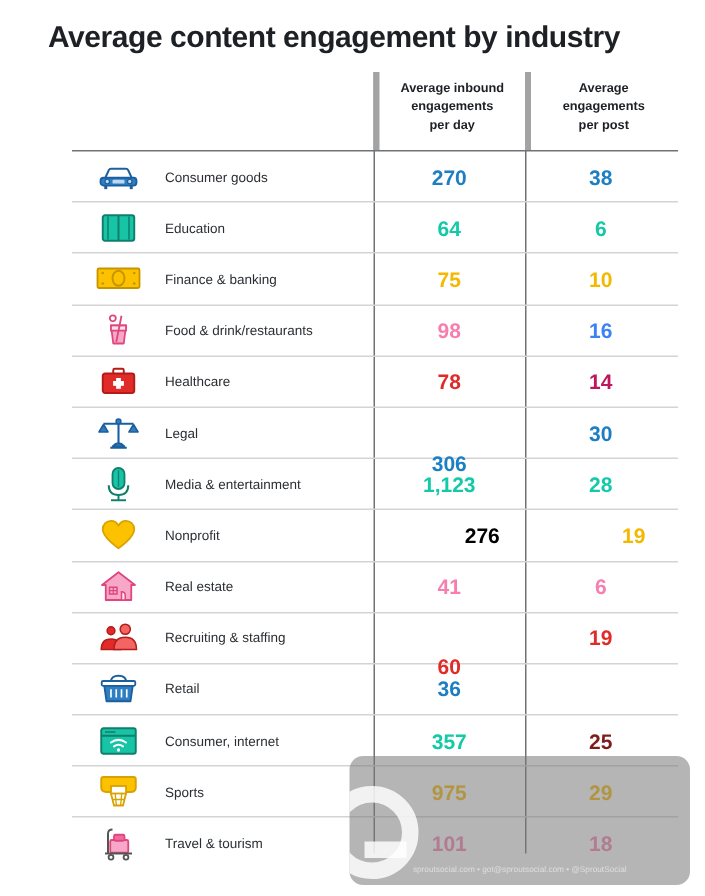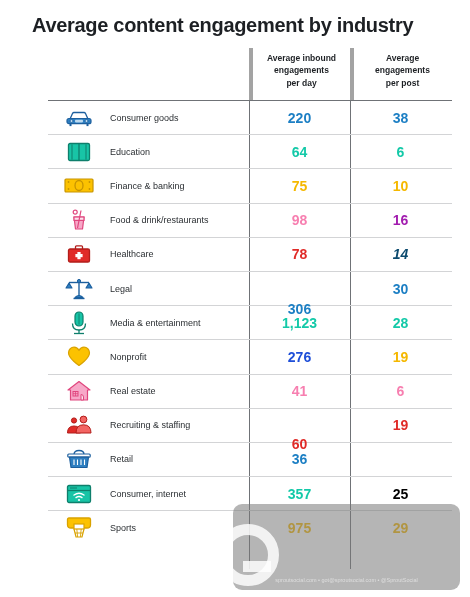--- a/index.html
+++ b/index.html
@@ -178,21 +178,21 @@
               <path d="M6 11 L8.5 5.5 Q9 4.5 10 4.5 L20 4.5 Q21 4.5 21.5 5.5 L24 11" fill="#fff" stroke="#1c5f9e" stroke-width="1.3" stroke-linejoin="round"></path>
               <rect x="3" y="10.5" width="24" height="5.2" rx="2" fill="#2e7fc1" stroke="#1c5f9e" stroke-width="1.2"></rect>
               <rect x="11" y="11.8" width="8" height="2.6" rx="0.8" fill="#bcd9ef"></rect>
               <circle cx="7.5" cy="13" r="1.5" fill="#bcd9ef" stroke="#1c5f9e" stroke-width="0.8"></circle>
               <circle cx="22.5" cy="13" r="1.5" fill="#bcd9ef" stroke="#1c5f9e" stroke-width="0.8"></circle>
               <rect x="5.5" y="15.5" width="2" height="2.6" fill="#1c5f9e"></rect>
               <rect x="22.5" y="15.5" width="2" height="2.6" fill="#1c5f9e"></rect>
             </svg>
           </div>
           <div class="cell-label">Consumer goods</div>
-          <div class="cell-val" style="color: rgb(28, 127, 196);">220</div>
+          <div class="cell-val" style="color: rgb(28, 127, 196);">270</div>
           <div class="cell-val" style="color: rgb(28, 127, 196);">38</div>
         </div>
         <div class="row">
           <div class="cell-icon">
             <svg width="26" height="22" viewBox="0 0 26 22">
               <rect x="2.5" y="2.5" width="21" height="17" rx="1.5" fill="#18c4a6" stroke="#0e7f6c" stroke-width="1.3"></rect>
               <line x1="13" y1="2.5" x2="13" y2="19.5" stroke="#0e7f6c" stroke-width="1.3"></line>
               <line x1="6" y1="3.4" x2="6" y2="18.6" stroke="#0e7f6c" stroke-width="1"></line>
               <line x1="20" y1="3.4" x2="20" y2="18.6" stroke="#0e7f6c" stroke-width="1"></line>
             </svg>
@@ -220,34 +220,34 @@
           <div class="cell-icon">
             <svg width="24" height="24" viewBox="0 0 24 24">
               <path d="M7 9 L17 9 L15.5 21 L8.5 21 Z" fill="#f7a8c8" stroke="#e0467e" stroke-width="1.2" stroke-linejoin="round"></path>
               <rect x="7" y="9" width="10" height="3.4" fill="#fde3ee" stroke="#e0467e" stroke-width="1.2"></rect>
               <line x1="14" y1="2.5" x2="10.5" y2="20" stroke="#e0467e" stroke-width="1.2"></line>
               <circle cx="8.2" cy="4.2" r="2" fill="none" stroke="#e0467e" stroke-width="1.2"></circle>
             </svg>
           </div>
           <div class="cell-label">Food &amp; drink/restaurants</div>
           <div class="cell-val" style="color: rgb(247, 127, 176);">98</div>
-          <div class="cell-val" style="color: #a21caf;">16</div>
+          <div class="cell-val" style="color: #3b82f6;">16</div>
         </div>
         <div class="row">
           <div class="cell-icon">
             <svg width="26" height="22" viewBox="0 0 26 22">
               <path d="M9.5 6 L9.5 3.8 Q9.5 2.8 10.5 2.8 L15.5 2.8 Q16.5 2.8 16.5 3.8 L16.5 6" fill="none" stroke="#b21d1a" stroke-width="1.3"></path>
               <rect x="2.5" y="6" width="21" height="13" rx="1.6" fill="#e02b28" stroke="#b21d1a" stroke-width="1.3"></rect>
               <rect x="11.4" y="9" width="3.2" height="7.2" fill="#fff"></rect>
               <rect x="9.4" y="11" width="7.2" height="3.2" fill="#fff"></rect>
             </svg>
           </div>
           <div class="cell-label">Healthcare</div>
           <div class="cell-val" style="color: rgb(224, 43, 40);">78</div>
-          <div class="cell-val" style="color: #0c4a6e; font-style: italic;">14</div>
+          <div class="cell-val" style="color: #be185d;">14</div>
         </div>
         <div class="row">
           <div class="cell-icon">
             <svg width="28" height="24" viewBox="0 0 28 24">
               <line x1="14" y1="4" x2="14" y2="19" stroke="#1c5f9e" stroke-width="1.4"></line>
               <line x1="4" y1="5.5" x2="24" y2="5.5" stroke="#1c5f9e" stroke-width="1.4"></line>
               <circle cx="14" cy="4" r="1.6" fill="#2e7fc1" stroke="#1c5f9e" stroke-width="1"></circle>
               <path d="M1 11 L7 11 L4 6 Z" fill="#2e7fc1" stroke="#1c5f9e" stroke-width="1.1" stroke-linejoin="round"></path>
               <path d="M21 11 L27 11 L24 6 Z" fill="#2e7fc1" stroke="#1c5f9e" stroke-width="1.1" stroke-linejoin="round"></path>
               <path d="M10 20.5 Q14 16.5 18 20.5 Z" fill="#2e7fc1" stroke="#1c5f9e" stroke-width="1.1" stroke-linejoin="round"></path>
@@ -272,21 +272,21 @@
           <div class="cell-val" style="color: rgb(19, 201, 168);">1,123</div>
           <div class="cell-val" style="color: rgb(19, 201, 168);">28</div>
         </div>
         <div class="row">
           <div class="cell-icon">
             <svg width="26" height="23" viewBox="0 0 26 23">
               <path d="M13 20.5 C13 20.5 2.5 13.5 2.5 7.8 C2.5 4.4 5.2 2.2 8 2.2 C10.3 2.2 12.1 3.6 13 5.4 C13.9 3.6 15.7 2.2 18 2.2 C20.8 2.2 23.5 4.4 23.5 7.8 C23.5 13.5 13 20.5 13 20.5 Z" fill="#fcc200" stroke="#d9a200" stroke-width="1.2" stroke-linejoin="round"></path>
             </svg>
           </div>
           <div class="cell-label">Nonprofit</div>
-          <div class="cell-val" style="color: #1d4ed8;">276</div>
+          <div class="cell-val" style="color: #000000; margin-left: 22px;">276</div>
           <div class="cell-val" style="color: rgb(245, 184, 0);">19</div>
         </div>
         <div class="row">
           <div class="cell-icon">
             <svg width="26" height="24" viewBox="0 0 26 24">
               <path d="M13 2.5 L24 11 L21.5 11 L21.5 21 L4.5 21 L4.5 11 L2 11 Z" fill="#f7a8c8" stroke="#e0467e" stroke-width="1.2" stroke-linejoin="round"></path>
               <rect x="7" y="12.5" width="5" height="4.5" fill="none" stroke="#e0467e" stroke-width="1"></rect>
               <line x1="9.5" y1="12.5" x2="9.5" y2="17" stroke="#e0467e" stroke-width="0.8"></line>
               <line x1="7" y1="14.7" x2="12" y2="14.7" stroke="#e0467e" stroke-width="0.8"></line>
               <path d="M15 21 L15 15.5 Q17.5 15.5 17.5 18 L17.5 21 Z" fill="#fde3ee" stroke="#e0467e" stroke-width="1"></path>
@@ -330,37 +330,52 @@
               <rect x="2.5" y="2.5" width="23" height="17" rx="1.5" fill="#18c4a6" stroke="#0e7f6c" stroke-width="1.3"></rect>
               <line x1="2.5" y1="7.5" x2="25.5" y2="7.5" stroke="#0e7f6c" stroke-width="1.2"></line>
               <line x1="5" y1="5" x2="12" y2="5" stroke="#0e7f6c" stroke-width="1"></line>
               <path d="M9 12 Q14 8.5 19 12" fill="none" stroke="#fff" stroke-width="1.4" stroke-linecap="round"></path>
               <path d="M11 14.6 Q14 12.4 17 14.6" fill="none" stroke="#fff" stroke-width="1.4" stroke-linecap="round"></path>
               <circle cx="14" cy="17" r="1.1" fill="#fff"></circle>
             </svg>
           </div>
           <div class="cell-label">Consumer, internet</div>
           <div class="cell-val" style="color: rgb(19, 201, 168);">357</div>
-          <div class="cell-val" style="color: #000000;">25</div>
+          <div class="cell-val" style="color: #7f1d1d;">25</div>
         </div>
         <div class="row">
           <div class="cell-icon">
             <svg width="28" height="26" viewBox="0 0 28 26">
               <path d="M4 3 L24 3 Q25.5 3 25.5 4.5 L25.5 10 Q25.5 13 22 13 L6 13 Q2.5 13 2.5 10 L2.5 4.5 Q2.5 3 4 3 Z" fill="#fcc200" stroke="#d9a200" stroke-width="1.3" stroke-linejoin="round"></path>
               <rect x="9" y="9" width="10" height="5" fill="#fff" stroke="#d9a200" stroke-width="1.2"></rect>
               <path d="M9 14 L11 22 L17 22 L19 14" fill="none" stroke="#d9a200" stroke-width="1.2"></path>
               <line x1="11.8" y1="14" x2="12.6" y2="22" stroke="#d9a200" stroke-width="0.9"></line>
               <line x1="16.2" y1="14" x2="15.4" y2="22" stroke="#d9a200" stroke-width="0.9"></line>
               <line x1="10" y1="18" x2="18" y2="18" stroke="#d9a200" stroke-width="0.9"></line>
             </svg>
           </div>
           <div class="cell-label">Sports</div>
           <div class="cell-val" style="color: rgb(245, 184, 0);">975</div>
           <div class="cell-val" style="color: rgb(245, 184, 0);">29</div>
         </div>
+        <div class="row">
+          <div class="cell-icon">
+            <svg width="26" height="25" viewBox="0 0 26 25">
+              <path d="M6 19 L6 6 Q6 3 9 3" fill="none" stroke="#555" stroke-width="1.3"></path>
+              <rect x="7.5" y="10" width="12" height="8.5" rx="1" fill="#f7a8c8" stroke="#e0467e" stroke-width="1.2"></rect>
+              <rect x="10" y="6.5" width="7" height="4" rx="1" fill="#f06ba2" stroke="#e0467e" stroke-width="1.2"></rect>
+              <line x1="4" y1="19" x2="22" y2="19" stroke="#555" stroke-width="1.4"></line>
+              <circle cx="8" cy="21.5" r="1.6" fill="none" stroke="#555" stroke-width="1.2"></circle>
+              <circle cx="18" cy="21.5" r="1.6" fill="none" stroke="#555" stroke-width="1.2"></circle>
+            </svg>
+          </div>
+          <div class="cell-label">Travel &amp; tourism</div>
+          <div class="cell-val" style="color: rgb(247, 127, 176);">101</div>
+          <div class="cell-val" style="color: rgb(247, 127, 176);">18</div>
+        </div>
       </div>
   </div>
 
   <div class="watermark">
     <div class="wm-inner">
       <div class="wm-g"></div>
     </div>
     <div class="wm-foot">sproutsocial.com  •  got@sproutsocial.com  •  @SproutSocial</div>
   </div>
 

